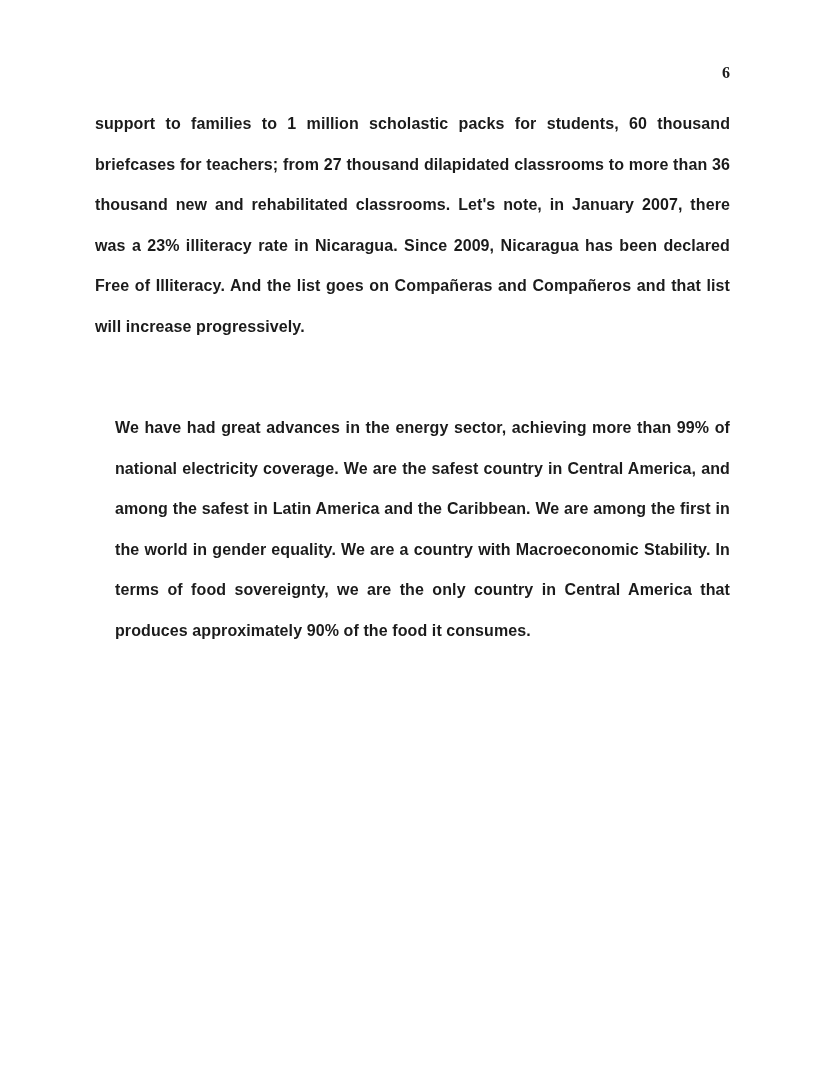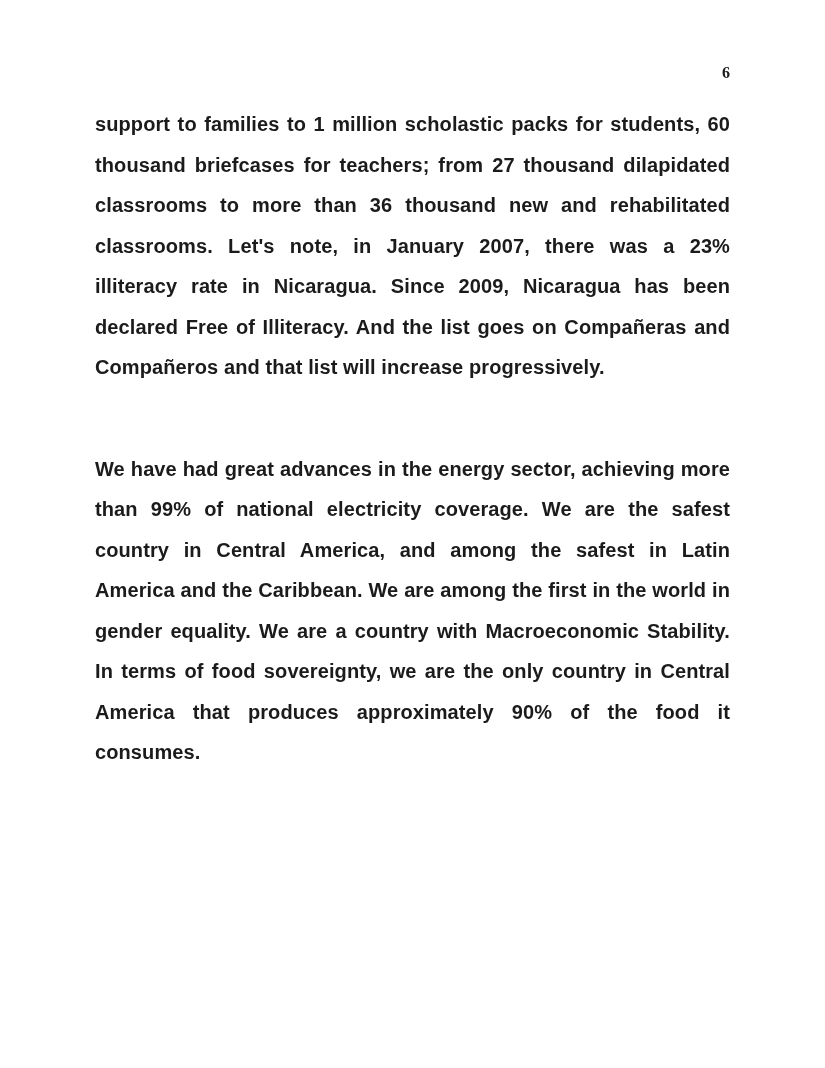--- a/index.html
+++ b/index.html
@@ -27,30 +27,31 @@
   }
   .content {
     position: absolute;
     left: 95px;
     right: 95px;
     top: 104px;
   }
   .para {
     margin: 0;
     font-family: "Liberation Sans", sans-serif;
-    font-size: 20px;
+    font-size: 16px;
     font-weight: 700;
     line-height: 40.5px;
     color: #1b1b1b;
     text-align: justify;
     text-justify: inter-word;
     letter-spacing: 0.1px;
   }
   .para + .para {
     margin-top: 61px;
+    margin-left: 20px;
   }
 </style>
 </head>
 <body>
 
 <div class="page">
   <div class="page-number">6</div>
 
   <div class="content">
     <p class="para">support to families to 1 million scholastic packs for students, 60 thousand briefcases for teachers; from 27 thousand dilapidated classrooms to more than 36 thousand new and rehabilitated classrooms. Let's note, in January 2007, there was a 23% illiteracy rate in Nicaragua. Since 2009, Nicaragua has been declared Free of Illiteracy. And the list goes on Compañeras and Compañeros and that list will increase progressively.</p>

